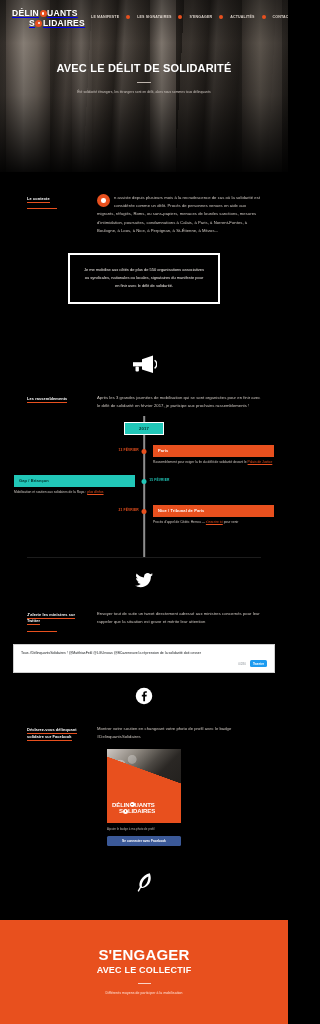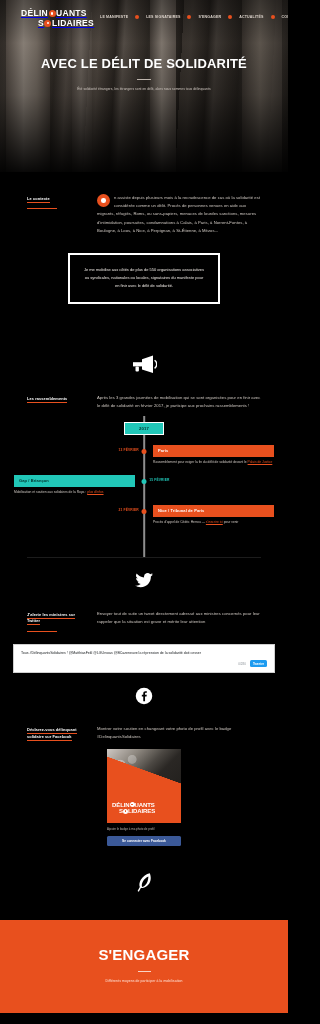--- a/index.html
+++ b/index.html
@@ -37,21 +37,21 @@
   .hero-scrim {
     position: absolute; inset: 0;
     background: linear-gradient(180deg, rgba(0,0,0,.55) 0%, rgba(0,0,0,.28) 25%, rgba(0,0,0,.42) 55%, rgba(0,0,0,.95) 100%);
   }
 
   .topbar {
     position: relative; z-index: 5;
     display: flex; align-items: center; gap: 6px;
     padding: 9px 10px 0 12px;
   }
-  .logo { line-height: 1; flex: 0 0 auto; margin-left: 9px; }
+  .logo { line-height: 1; flex: 0 0 auto; }
   .logo-l1, .logo-l2 {
     font-weight: 700; font-size: 8.5px; letter-spacing: .3px;
     color: #fff; white-space: nowrap;
   }
   .logo-l2 { padding-left: 17px; margin-top: 1px; }
   .logo-o {
     display: inline-block; width: 7px; height: 7px; border-radius: 50%;
     background: #e8501e; position: relative; vertical-align: -1px;
     margin: 0 .5px;
   }
@@ -76,22 +76,22 @@
 
   .hero-body {
     position: relative; z-index: 5;
     text-align: center; padding-top: 27px;
   }
   .hero-title {
     font-size: 17px; font-weight: 700; color: #fff;
     letter-spacing: .2px; line-height: 1.05;
   }
   .hero-sub {
-    font-size: 13px; font-weight: 700; color: #fff;
-    letter-spacing: .2px; margin-top: 2px;
+    font-size: 11px; font-weight: 700; color: #fff;
+    letter-spacing: .2px; margin-top: 8px;
   }
   .hero-rule { width: 14px; height: 1px; background: #bdb4ac; margin: 8px auto 7px; }
   .hero-lede {
     font-size: 3.3px; color: #cfc7c0; line-height: 1.7; max-width: 178px;
     margin: 0 auto; letter-spacing: .05px;
   }
 
   
   .section { background: #000; position: relative; }
   .wrap { padding: 0 27px; }
@@ -419,15 +419,16 @@
 
   <div class="feather-wrap">
     <svg width="16" height="22" viewBox="0 0 16 22">
       <path fill="#fff" d="M13.8 1.2c-3.4.6-7 3.1-9 6.6-1.5 2.7-1.8 5.4-1 7.2l-2.2 4 1.2.7 2.2-3.9c1.9.6 4.4-.2 6.5-2.2 2.8-2.6 4.4-6.7 2.3-12.4zM6.1 14.9c-.6-1.3-.3-3.4.8-5.4 1.3-2.3 3.4-4.2 5.5-5-.1 4.1-1.4 7-3.3 8.8-1 1-2.1 1.6-3 1.6z"></path>
     </svg>
   </div>
 </section>
 
 <section class="cta">
   <h2 class="cta-t1">S'ENGAGER</h2>
+  <div class="cta-t2">AVEC LE COLLECTIF</div>
   <div class="cta-rule"></div>
   <p class="cta-sub">Différents moyens de participer à la mobilisation</p>
 </section>
 
 </body></html>

